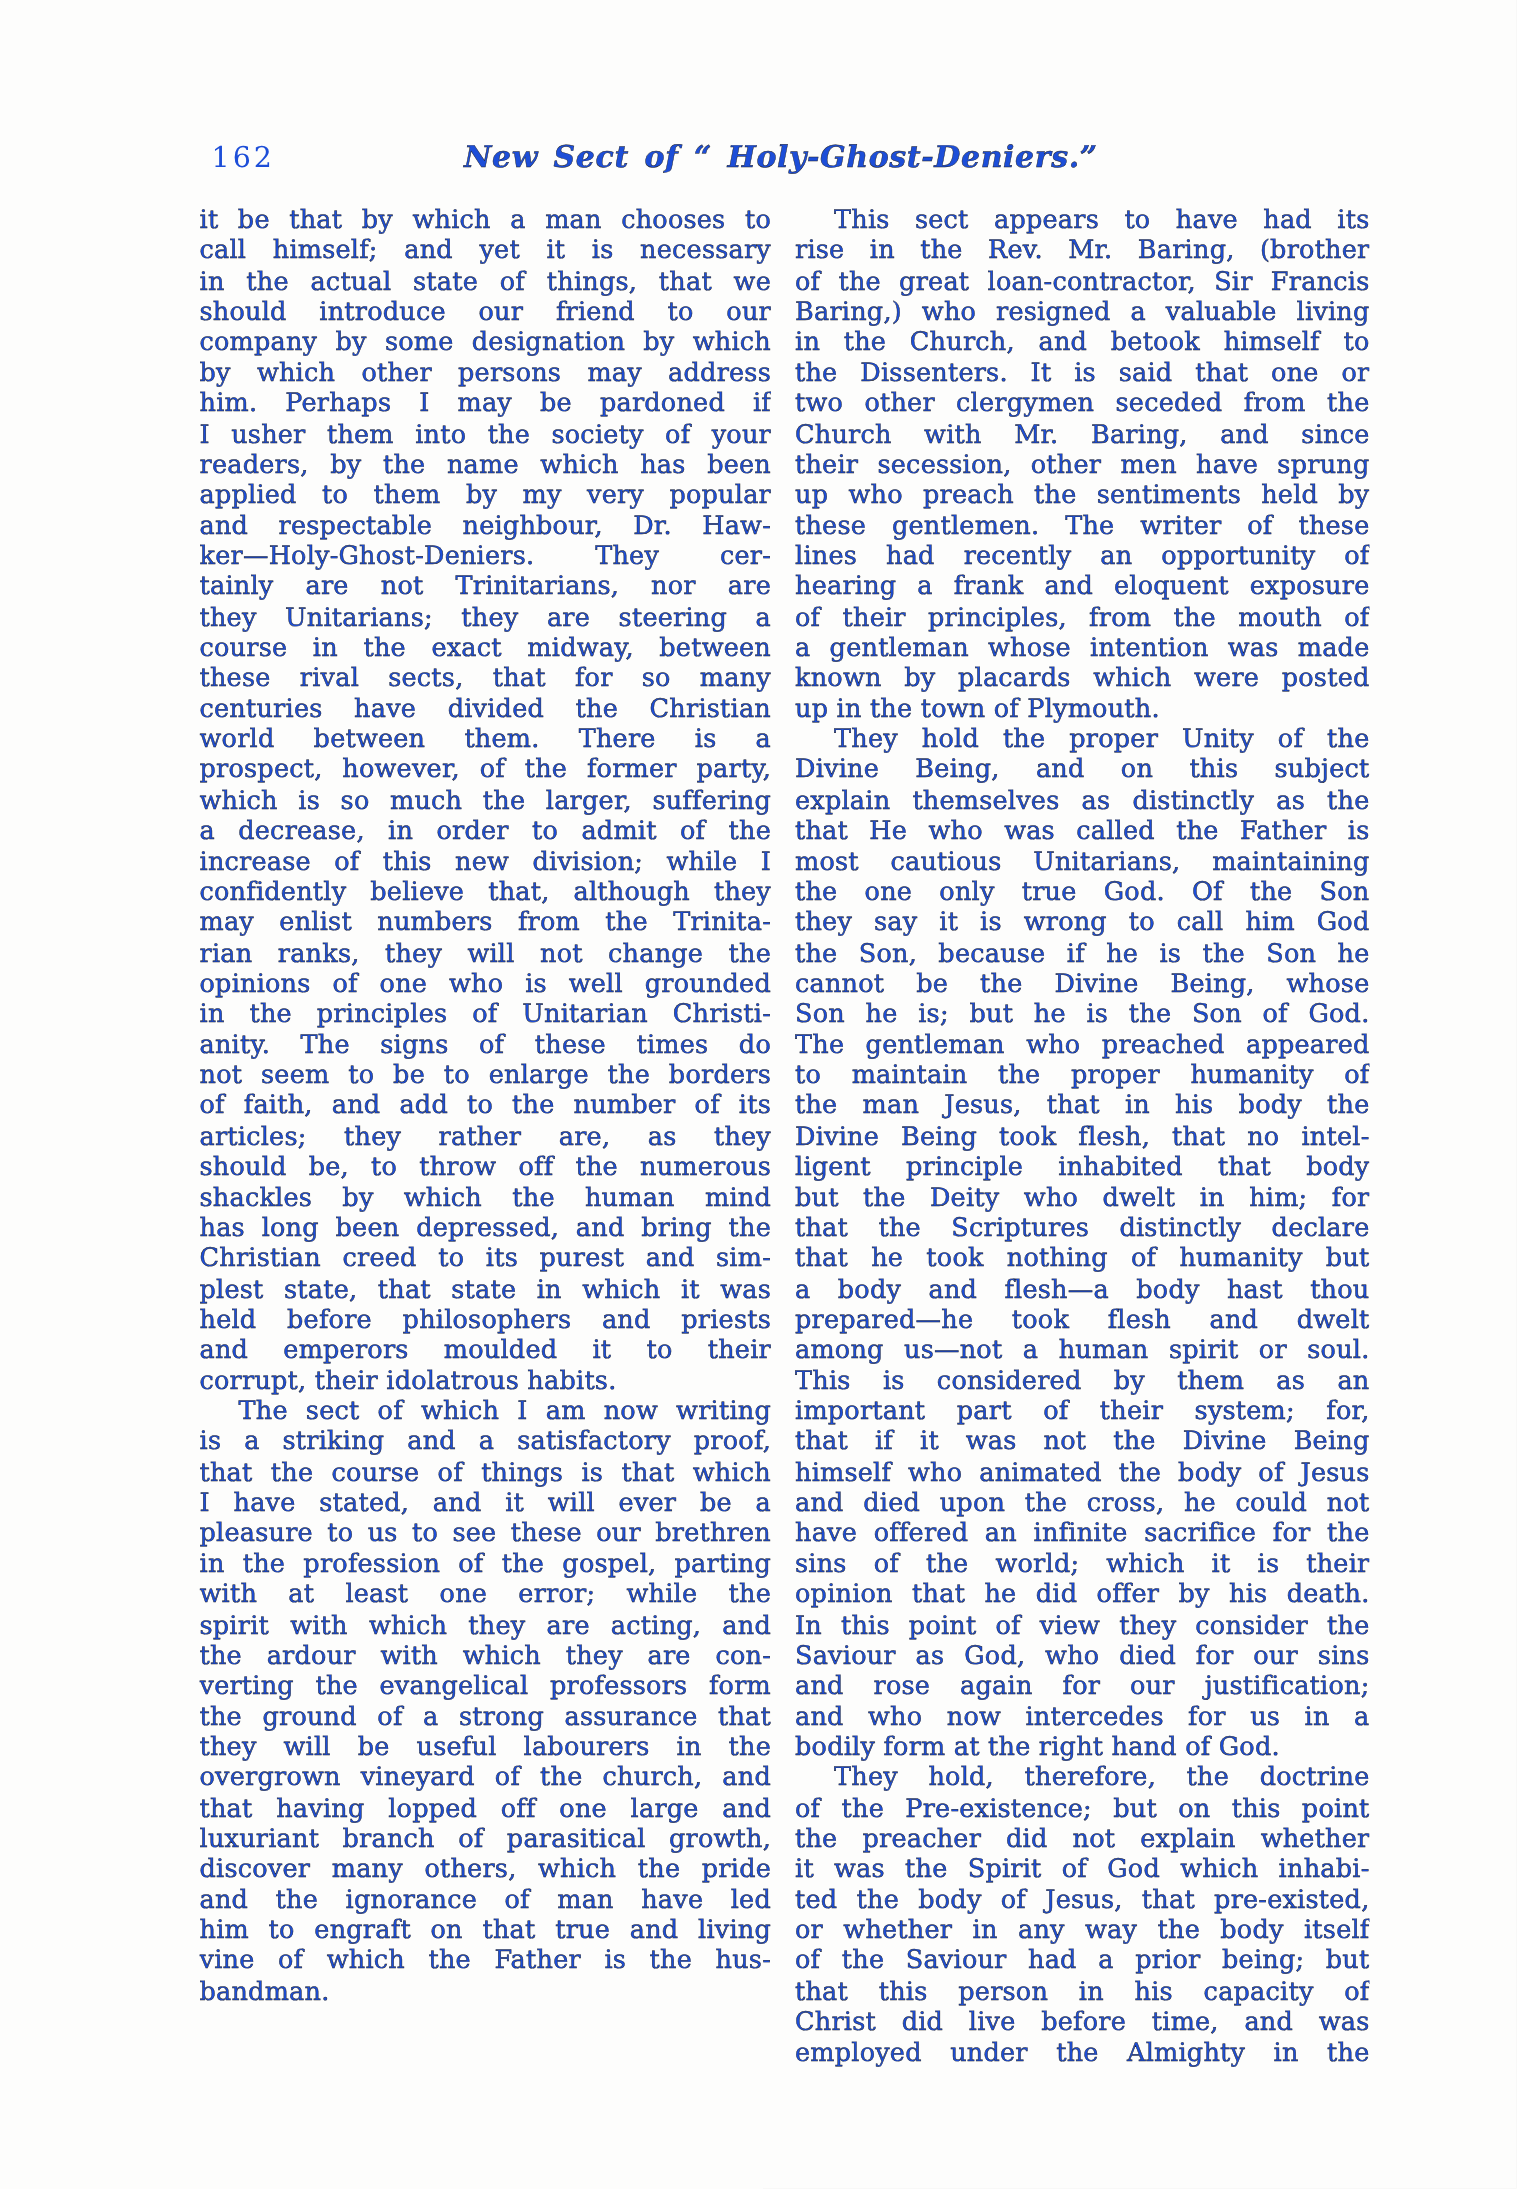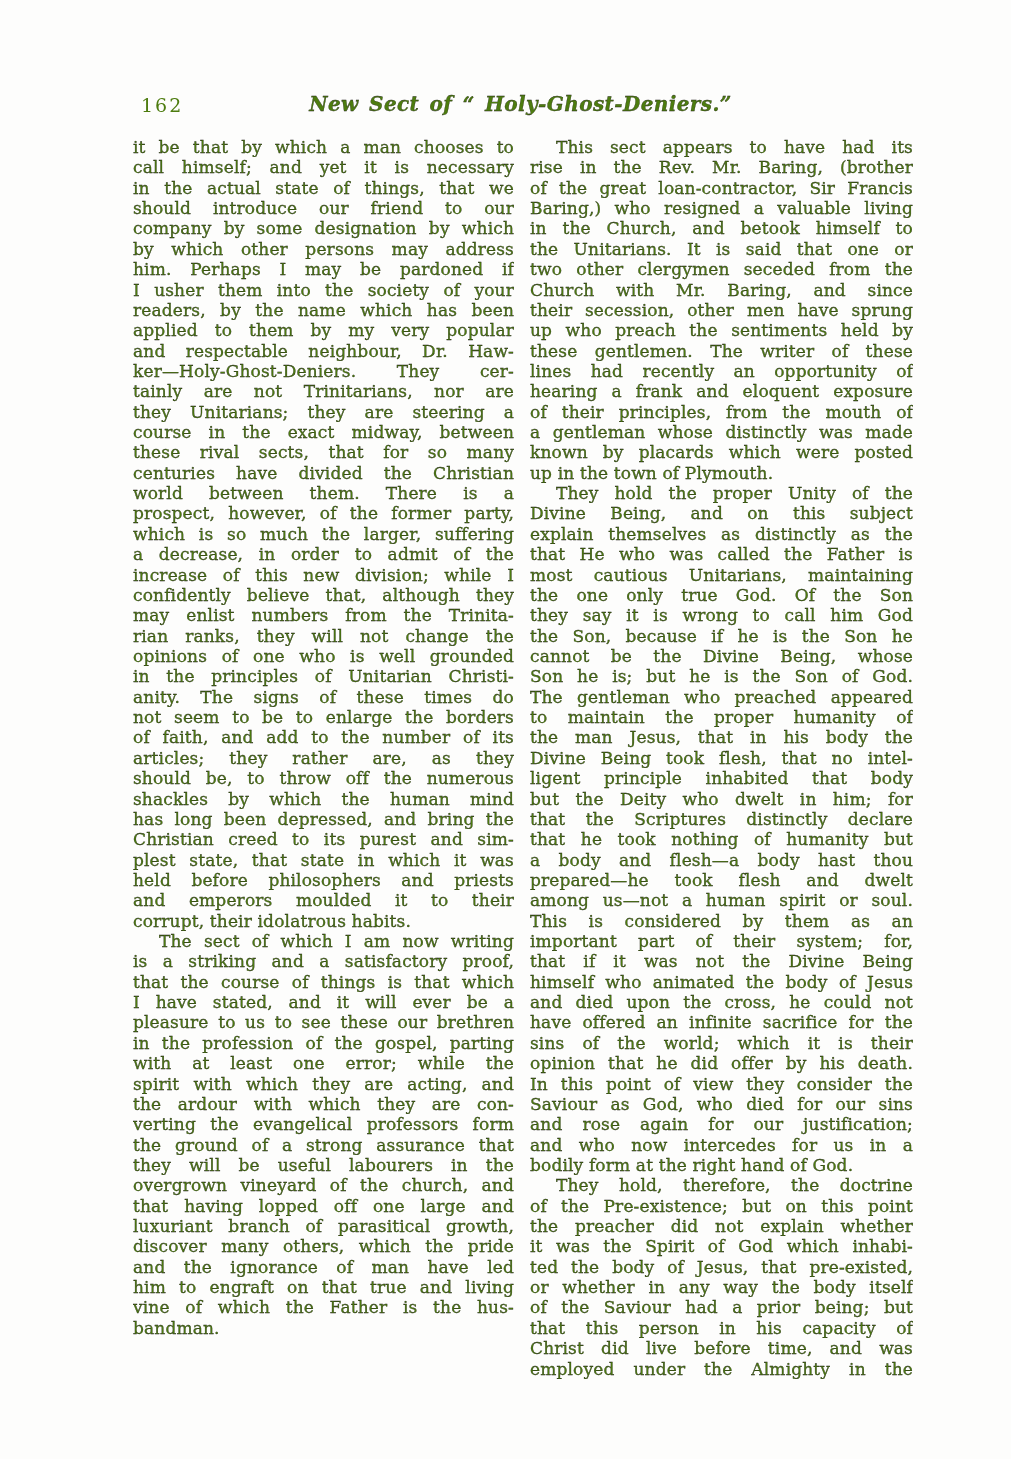--- a/index.html
+++ b/index.html
@@ -49,21 +49,21 @@
     letter-spacing: 0.15px;
     overflow: hidden;
     -webkit-text-stroke: 0.3px #201e1b;
   }
   .line.endline { text-align-last: left; }
   .line.indent  { text-indent: 26px; }
 </style>
 </head>
 <body>
 
-<div class="page" style="background: rgb(253, 253, 252); color: #4d7c0f;">
+<div class="page" style="background: rgb(253, 253, 252); color: #1d4ed8;">
   <div>
     <span class="pagenum">162</span>
     <div class="title">New Sect of “ Holy-Ghost-Deniers.”</div>
   </div>
   <div class="col left">
       <div class="line">it be that by which a man chooses to</div>
       <div class="line">call himself; and yet it is necessary</div>
       <div class="line">in the actual state of things, that we</div>
       <div class="line">should introduce our friend to our</div>
       <div class="line">company by some designation by which</div>
@@ -121,30 +121,30 @@
       <div class="line">him to engraft on that true and living</div>
       <div class="line">vine of which the Father is the hus-</div>
       <div class="line endline">bandman.</div>
     </div>
   <div class="col right">
       <div class="line indent">This sect appears to have had its</div>
       <div class="line">rise in the Rev. Mr. Baring, (brother</div>
       <div class="line">of the great loan-contractor, Sir Francis</div>
       <div class="line">Baring,) who resigned a valuable living</div>
       <div class="line">in the Church, and betook himself to</div>
-      <div class="line">the Unitarians.  It is said that one or</div>
+      <div class="line">the Dissenters.  It is said that one or</div>
       <div class="line">two other clergymen seceded from the</div>
       <div class="line">Church with Mr. Baring, and since</div>
       <div class="line">their secession, other men have sprung</div>
       <div class="line">up who preach the sentiments held by</div>
       <div class="line">these gentlemen.  The writer of these</div>
       <div class="line">lines had recently an opportunity of</div>
       <div class="line">hearing a frank and eloquent exposure</div>
       <div class="line">of their principles, from the mouth of</div>
-      <div class="line">a gentleman whose distinctly was made</div>
+      <div class="line">a gentleman whose intention was made</div>
       <div class="line">known by placards which were posted</div>
       <div class="line endline">up in the town of Plymouth.</div>
       <div class="line indent">They hold the proper Unity of the</div>
       <div class="line">Divine Being, and on this subject</div>
       <div class="line">explain themselves as distinctly as the</div>
       <div class="line">that He who was called the Father is</div>
       <div class="line">most cautious Unitarians, maintaining</div>
       <div class="line">the one only true God.  Of the Son</div>
       <div class="line">they say it is wrong to call him God</div>
       <div class="line">the Son, because if he is the Son he</div>

